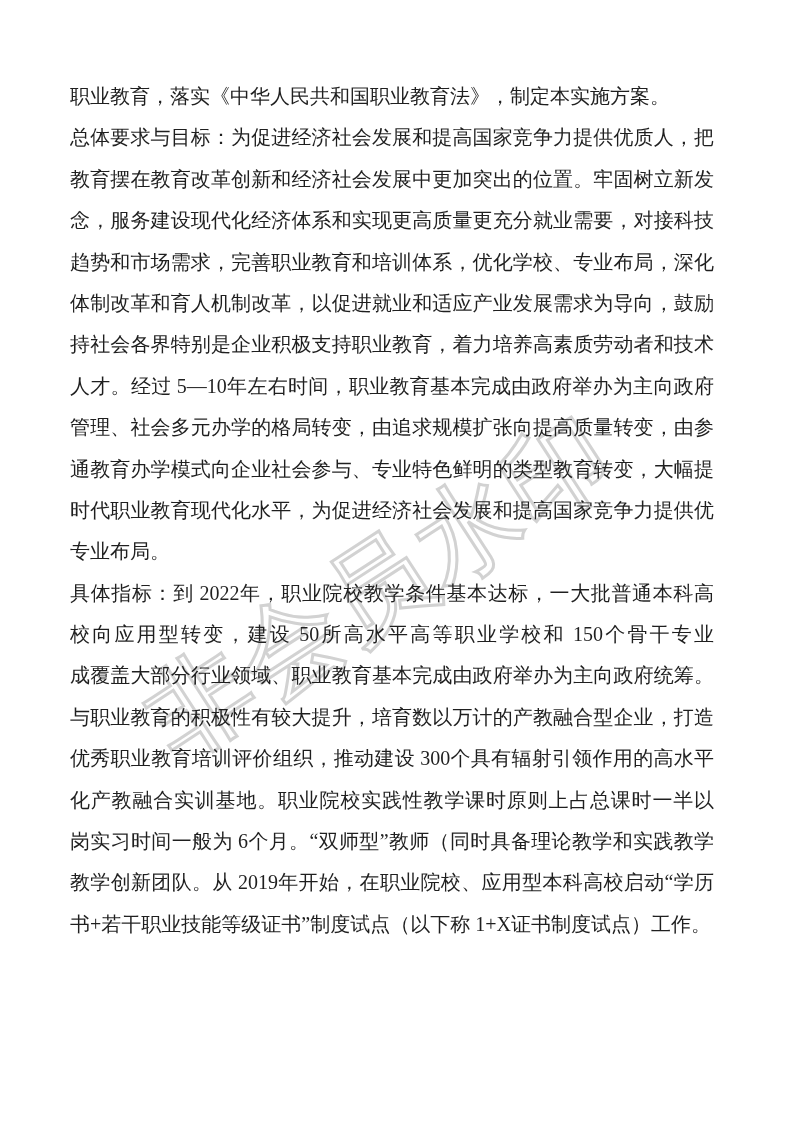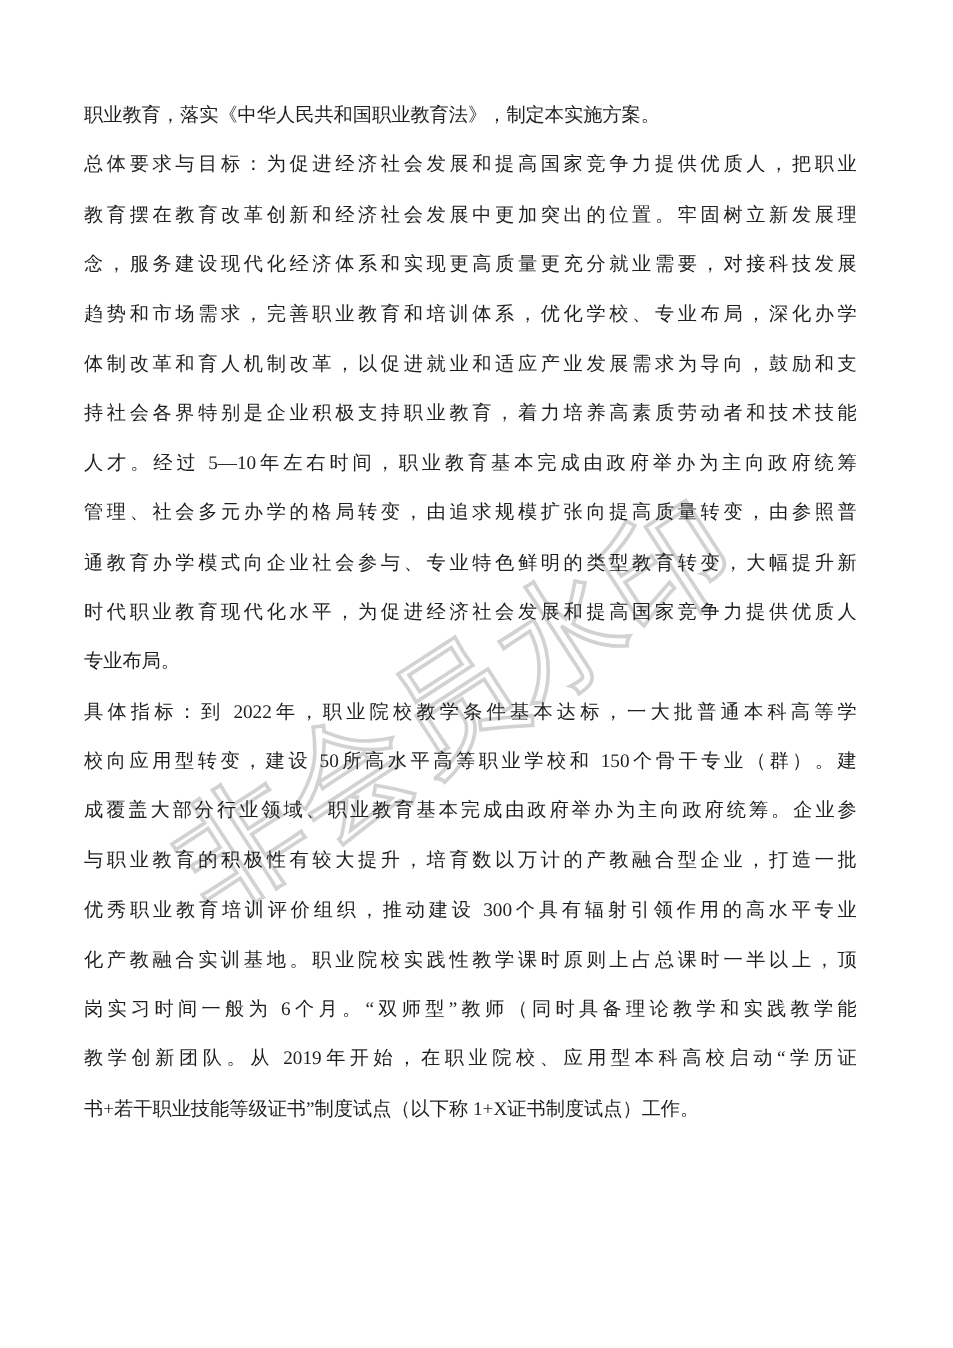--- a/index.html
+++ b/index.html
@@ -33,21 +33,21 @@
     z-index:1;
     user-select:none;
   }
   .doc-text{
     position:absolute;
     left:70px;top:76px;
     width:644px;
     z-index:2;
   }
   .line{
-    font-size:16px;
+    font-size:20px;
     height:41.4px;
     line-height:41.4px;
     color:var(--text-color);
     text-align:justify;
     text-align-last:justify;
     overflow:hidden;
     font-family:Liberation Serif, serif;
   }
   .line.para-end{
     text-align-last:left;

